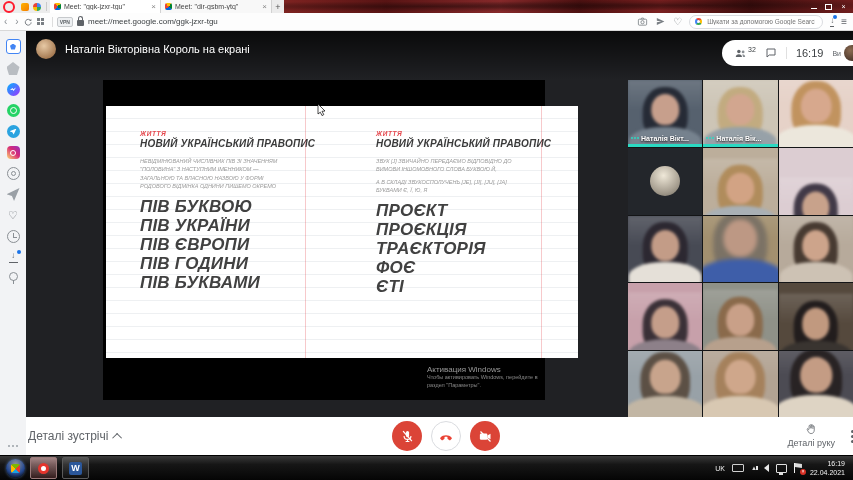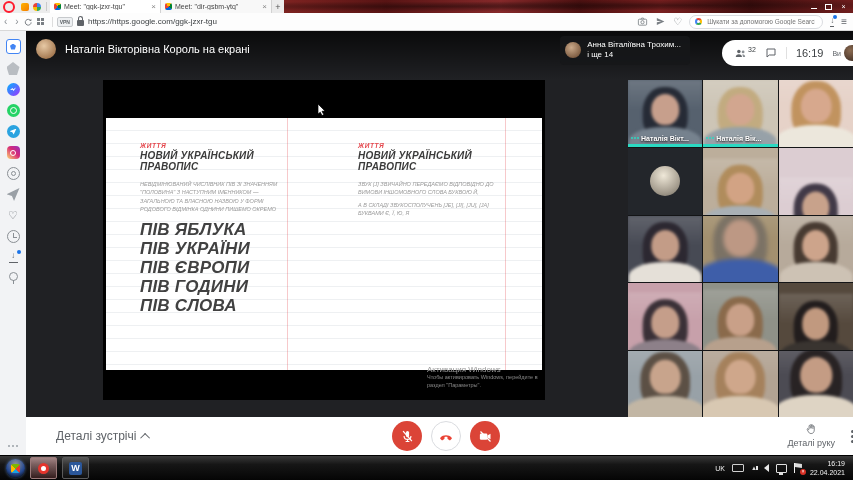--- a/index.html
+++ b/index.html
@@ -95,21 +95,21 @@
   .ppl-count{font-size:7px;color:#3c4043;margin-top:-1px;}
   .hb-sep{width:1px;height:12px;background:#e0e0e0;}
   .hb-time{font-size:11px;color:#3c4043;}
   .you-label{font-size:7px;color:#5f6368;}
   .self-wrap{position:relative;display:flex;align-items:center;gap:3px;}
   .self-avatar{background:radial-gradient(circle at 40% 35%,#8a6a50,#4a362a 75%,#2e211a);}
   .badge-red{position:absolute;right:-4px;bottom:-2px;width:9px;height:9px;border-radius:50%;background:#ea4335;border:1px solid #fff;
     display:flex;align-items:center;justify-content:center;color:#fff;font-size:6px;line-height:1;}
   
   .share{position:absolute;left:77px;top:50px;width:442px;height:320px;background:#000;}
-  .slide{position:absolute;left:3px;top:38px;width:436px;height:252px;background:#fff;display:flex;overflow:hidden;}
+  .slide{position:absolute;left:3px;top:26px;width:472px;height:252px;background:#fff;display:flex;overflow:hidden;}
   .slide::before{content:"";position:absolute;inset:0;background:repeating-linear-gradient(transparent 0 12px,#eef0f2 12px 13px);pointer-events:none;}
   .slide-col{position:relative;width:50%;box-sizing:border-box;padding:24px 18px 0 34px;}
   .slide-col::after{content:"";position:absolute;top:0;bottom:0;right:36px;width:1px;background:rgba(226,62,70,.28);}
   .slide-tag{color:#e5474d;font-size:6.5px;font-weight:bold;font-style:italic;letter-spacing:.6px;}
   .slide-title{color:#3a3a3a;font-size:10px;font-weight:bold;font-style:italic;margin:1px 0 8px;letter-spacing:.2px;}
   .slide-body{color:#9a9a9a;font-size:5.5px;font-style:italic;line-height:1.5;width:152px;margin:0 0 4px;}
   .slide-items{margin-top:7px;}
   .slide-item{color:#414141;font-size:17px;line-height:19px;font-weight:bold;font-style:italic;letter-spacing:.2px;white-space:nowrap;}
   .watermark{position:absolute;right:0;bottom:11px;color:#9a9a9a;width:118px;}
   .wm1{font-size:8px;} .wm2{font-size:5.5px;line-height:1.35;color:#8a8a8a;}
@@ -125,21 +125,21 @@
   .shirt{position:absolute;left:50%;bottom:-14%;width:98%;height:44%;transform:translateX(-50%);border-radius:48% 48% 0 0;background:var(--shirt,#888);}
   .avatar-circle{display:none;}
   .tile.avatar-tile .avatar-circle{display:block;position:absolute;left:50%;top:50%;width:30px;height:30px;transform:translate(-50%,-50%);
     border-radius:50%;background:radial-gradient(circle at 45% 32%,#efe8d8,#a39b8d 65%,#6f6a60);}
   .tile.speaking::after{content:"";position:absolute;left:0;right:0;bottom:0;height:3px;background:#2bd9c2;z-index:3;}
   .tile-label{position:absolute;left:3px;bottom:5px;display:none;align-items:center;gap:3px;z-index:2;}
   .tdots{width:2px;height:2px;border-radius:50%;background:#2bd9c2;box-shadow:3px 0 0 #2bd9c2,6px 0 0 #2bd9c2;margin-right:5px;}
   .tile-label-text{color:#fff;font-size:7px;font-weight:bold;text-shadow:0 1px 2px rgba(0,0,0,.9);}
   
   .meet-bottom{position:absolute;left:0;right:0;bottom:0;height:38px;background:#fff;display:flex;align-items:center;z-index:10;}
-  .details{margin-left:30px;display:flex;align-items:center;gap:7px;font-size:12px;color:#5f6368;}
+  .details{margin-left:2px;display:flex;align-items:center;gap:7px;font-size:12px;color:#5f6368;}
   .chev-up{width:6px;height:6px;border-left:1.5px solid #5f6368;border-top:1.5px solid #5f6368;transform:rotate(45deg) translateY(2px);}
   .call-buttons{position:absolute;left:50%;transform:translateX(-50%);display:flex;gap:9px;align-items:center;}
   .cbtn{width:30px;height:30px;border-radius:50%;display:flex;align-items:center;justify-content:center;box-sizing:border-box;}
   .cbtn.red{background:#db4437;}
   .cbtn.white{background:#fff;border:1px solid #dadce0;}
   .right-controls{margin-left:auto;display:flex;align-items:center;gap:16px;margin-right:12px;}
   .vctl{display:flex;flex-direction:column;align-items:center;gap:2px;font-size:9px;color:#5f6368;text-align:center;line-height:1.25;}
   .presenting-label{max-width:125px;}
   .kebab{width:3px;height:3px;border-radius:50%;background:#5f6368;box-shadow:0 5px 0 #5f6368,0 10px 0 #5f6368;margin-top:-10px;}
   
@@ -208,21 +208,21 @@
     <span class="nav-ico">‹</span>
     <span class="nav-ico">›</span>
     <svg class="svg-ico" width="10" height="10" viewBox="0 0 24 24">
         <path d="M18.5 9A7 7 0 1 0 19.5 13" stroke="#7a7f84" stroke-width="2.4" fill="none"></path>
         <path d="M20 4v5.5h-5.5z" fill="#7a7f84"></path>
       </svg>
     <span class="grid-ico"></span>
     <span class="addr-sep"></span>
     <span class="vpn-badge">VPN</span>
     <span class="lock-ico"></span>
-    <span class="url-text">https://https.google.com/ggk-jzxr-tgu</span>
+    <span class="url-text">meet://meet.google.com/ggk-jzxr-tgu</span>
     <div class="addr-right">
       <svg class="svg-ico" width="11" height="11" viewBox="0 0 24 24">
           <rect x="3" y="7" width="18" height="13" rx="2" fill="none" stroke="#7a7f84" stroke-width="1.8"></rect>
           <circle cx="12" cy="13.5" r="3.5" fill="none" stroke="#7a7f84" stroke-width="1.8"></circle>
           <path d="M8.5 7l1.5-2.5h4L15.5 7" fill="none" stroke="#7a7f84" stroke-width="1.8"></path>
         </svg>
       <svg class="svg-ico" width="11" height="11" viewBox="0 0 24 24">
           <path d="M4 19.5l16.5-7.5L4 4.5v5.8l10 1.7-10 1.7z" fill="#7a7f84"></path>
         </svg>
       <span style="font-size:10px;color:#7a7f84;line-height:1;">♡</span>
@@ -255,27 +255,20 @@
     <div class="sidebar-more"></div>
   </div>
 
   <div class="meet">
 
     <div class="meet-header">
       <div class="presenter-chip">
         <div class="avatar av20"></div>
         <span class="presenter-name">Наталія Вікторівна Король на екрані</span>
       </div>
-      <div class="participants-chip">
-        <div class="avatar av16 pc-avatar"></div>
-        <div class="pc-lines">
-          <div>Анна Віталіївна Трохим...</div>
-          <div>і ще 14</div>
-        </div>
-      </div>
       <div class="header-bar">
         <div class="ppl-wrap">
           <svg class="svg-ico" width="13" height="13" viewBox="0 0 24 24">
               <circle cx="9" cy="8.5" r="3.2" fill="#5f6368"></circle>
               <path d="M3.2 18.5c0-3.2 2.6-5.2 5.8-5.2s5.8 2 5.8 5.2z" fill="#5f6368"></path>
               <circle cx="16.8" cy="9" r="2.6" fill="#8a8f94"></circle>
               <path d="M15.5 13.6c2.9.3 5.1 2.1 5.1 4.9h-4" fill="#8a8f94"></path>
             </svg>
           <span class="ppl-count">32</span>
         </div>
@@ -292,32 +285,39 @@
       </div>
     </div>
 
     <div class="share">
       <div class="slide">
         <div class="slide-col">
           <div class="slide-tag">ЖИТТЯ</div>
           <div class="slide-title">НОВИЙ УКРАЇНСЬКИЙ ПРАВОПИС</div>
           <p class="slide-body">НЕВІДМІНЮВАНИЙ ЧИСЛІВНИК ПІВ ЗІ ЗНАЧЕННЯМ "ПОЛОВИНА" З НАСТУПНИМ ІМЕННИКОМ — ЗАГАЛЬНОЮ ТА ВЛАСНОЮ НАЗВОЮ У ФОРМІ РОДОВОГО ВІДМІНКА ОДНИНИ ПИШЕМО ОКРЕМО</p>
           <div class="slide-items">
-            <div class="slide-item">ПІВ ЯБЛУКА</div>
+            <div class="slide-item">ПІВ БУКВОЮ</div>
             <div class="slide-item">ПІВ УКРАЇНИ</div>
             <div class="slide-item">ПІВ ЄВРОПИ</div>
             <div class="slide-item">ПІВ ГОДИНИ</div>
-            <div class="slide-item">ПІВ СЛОВА</div>
+            <div class="slide-item">ПІВ БУКВАМИ</div>
           </div>
         </div>
         <div class="slide-col">
           <div class="slide-tag">ЖИТТЯ</div>
           <div class="slide-title">НОВИЙ УКРАЇНСЬКИЙ ПРАВОПИС</div>
           <p class="slide-body">ЗВУК [J] ЗВИЧАЙНО ПЕРЕДАЄМО ВІДПОВІДНО ДО ВИМОВИ ІНШОМОВНОГО СЛОВА БУКВОЮ Й,</p>
           <p class="slide-body">А В СКЛАДІ ЗВУКОСПОЛУЧЕНЬ [JE], [JI], [JU], [JA] БУКВАМИ Є, Ї, Ю, Я</p>
+          <div class="slide-items">
+            <div class="slide-item">ПРОЄКТ</div>
+            <div class="slide-item">ПРОЄКЦІЯ</div>
+            <div class="slide-item">ТРАЄКТОРІЯ</div>
+            <div class="slide-item">ФОЄ</div>
+            <div class="slide-item">ЄТІ</div>
+          </div>
         </div>
       </div>
       <div class="watermark">
         <div class="wm1">Активация Windows</div>
         <div class="wm2">Чтобы активировать Windows, перейдите в раздел "Параметры".</div>
       </div>
       <svg class="cursor" width="9" height="12" viewBox="0 0 9 12">
           <path d="M1 0l7 7-3 .3 1.8 3.3-1.8 1-1.7-3.4L1 10z" fill="#fff" stroke="#000" stroke-width=".7"></path>
         </svg>
     </div>

